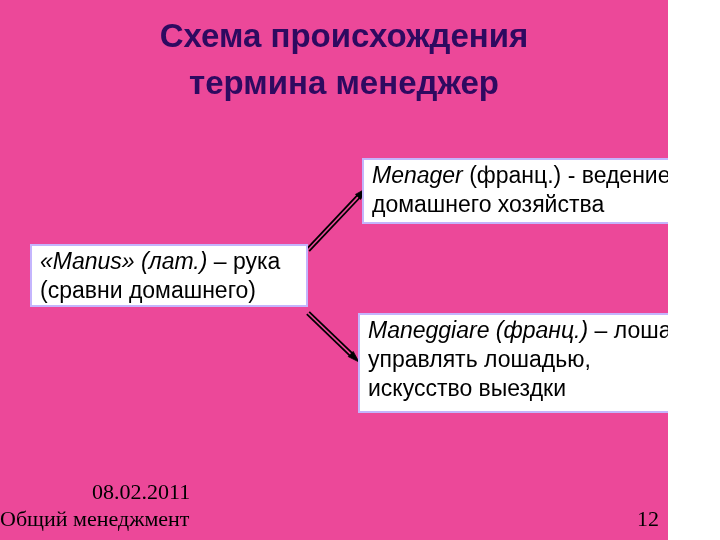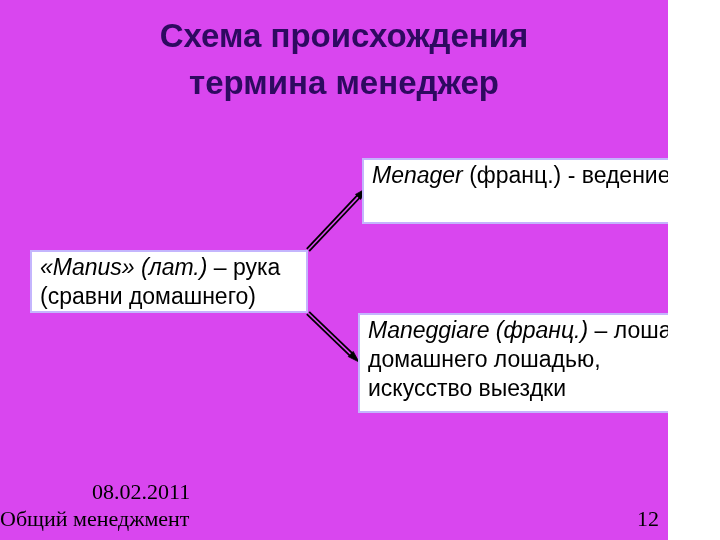--- a/index.html
+++ b/index.html
@@ -4,21 +4,21 @@
 <style>
   html, body {
     margin: 0;
     padding: 0;
     background: #ffffff;
   }
   .slide {
     position: relative;
     width: 668px;
     height: 540px;
-    background: #d946ef;
+    background: #ec4899;
     overflow: hidden;
     font-family: "Liberation Sans", sans-serif;
   }
   .title {
     position: absolute;
     top: 12px;
     left: 0;
     right: 0;
     padding-left: 20px;
     margin: 0;
@@ -38,21 +38,21 @@
     background: #ffffff;
     color: #000000;
     font-family: "Liberation Sans", sans-serif;
     font-size: 23px;
     line-height: 29px;
     padding: 1px 8px;
   }
   .box .bline { display: block; white-space: nowrap; }
   .box .term { font-style: italic; }
 
-  .box-manus      { left: 30px;  top: 250px; width: 278px; height: 63px; }
+  .box-manus      { left: 30px;  top: 244px; width: 278px; height: 63px; }
   .box-menager    { left: 362px; top: 158px; width: 337px; height: 66px; }
   .box-maneggiare { left: 358px; top: 313px; width: 350px; height: 100px; }
 
   .arrows {
     position: absolute;
     left: 0; top: 0;
     width: 720px; height: 540px;
     pointer-events: none;
   }
   .arrows line    { stroke: #000000; stroke-width: 1.8px; }
@@ -92,25 +92,26 @@
     </g>
   </svg>
 
   <div class="box box-manus">
     <span class="bline"><span class="term">«Manus» (лат.)</span><span> – рука</span></span>
     <span class="bline">(сравни домашнего)</span>
   </div>
 
   <div class="box box-menager">
     <span class="bline"><span class="term">Menager</span><span> (франц.) - ведение</span></span>
+    <span class="bline">домашнего хозяйства</span>
   </div>
 
   <div class="box box-maneggiare">
     <span class="bline"><span class="term">Maneggiare (франц.)</span><span> – лошадью</span></span>
-    <span class="bline">домашнего лошадью,</span>
+    <span class="bline">управлять лошадью,</span>
     <span class="bline">искусство выездки</span>
   </div>
 
   <div class="footer-item footer-date">08.02.2011</div>
   <div class="footer-item footer-course">Общий менеджмент</div>
   <div class="footer-item footer-page">12</div>
 
 </div>
 
 </body></html>

